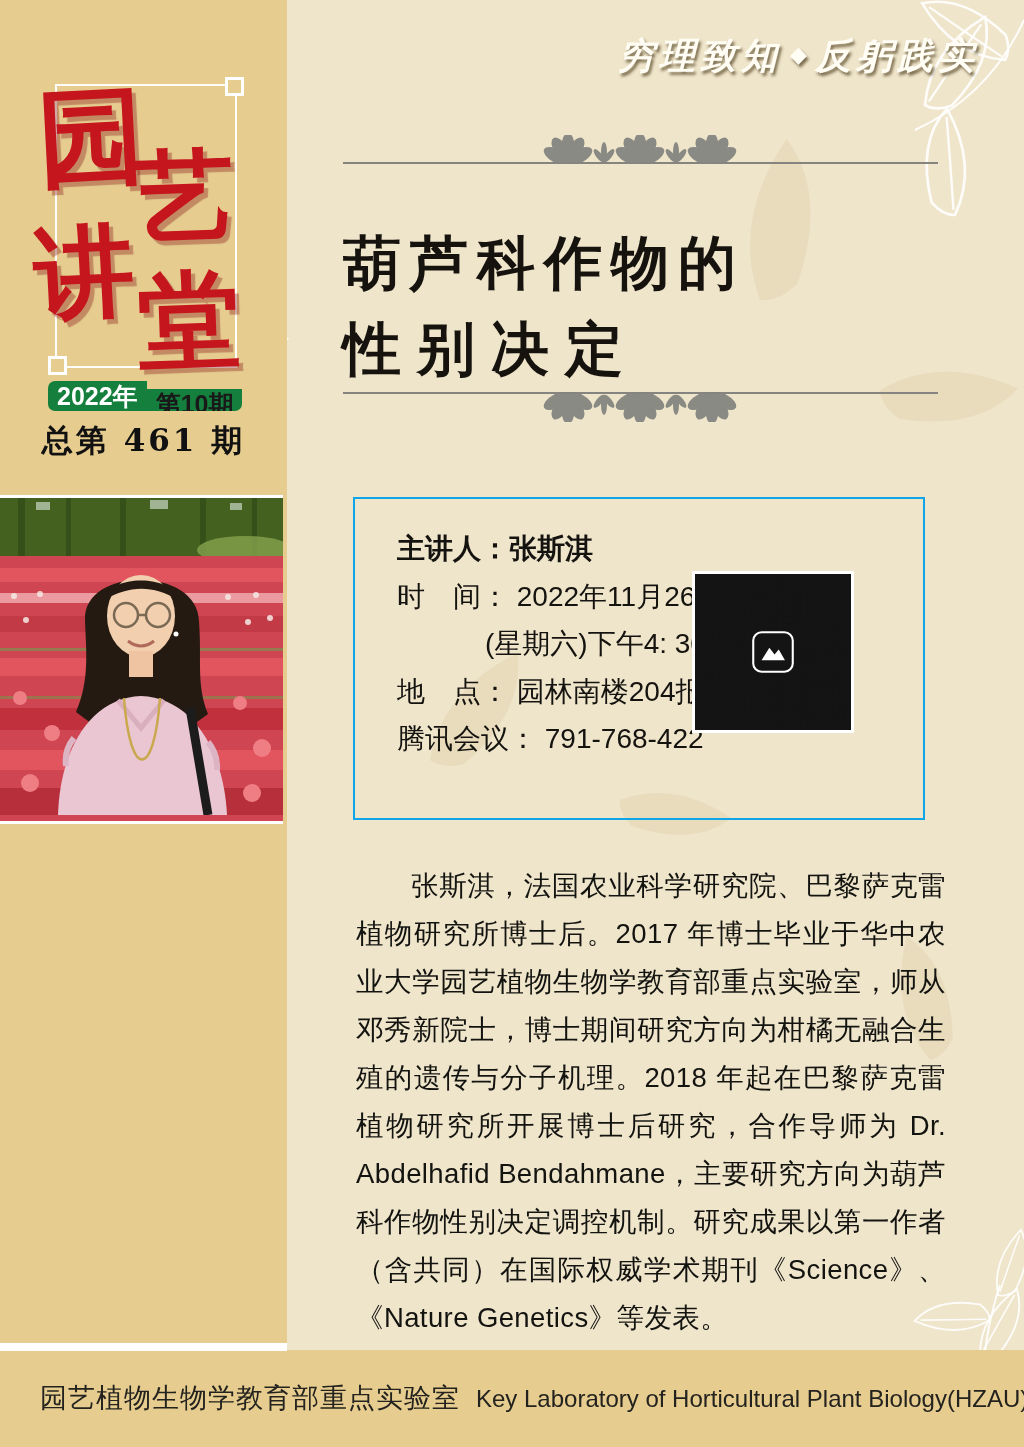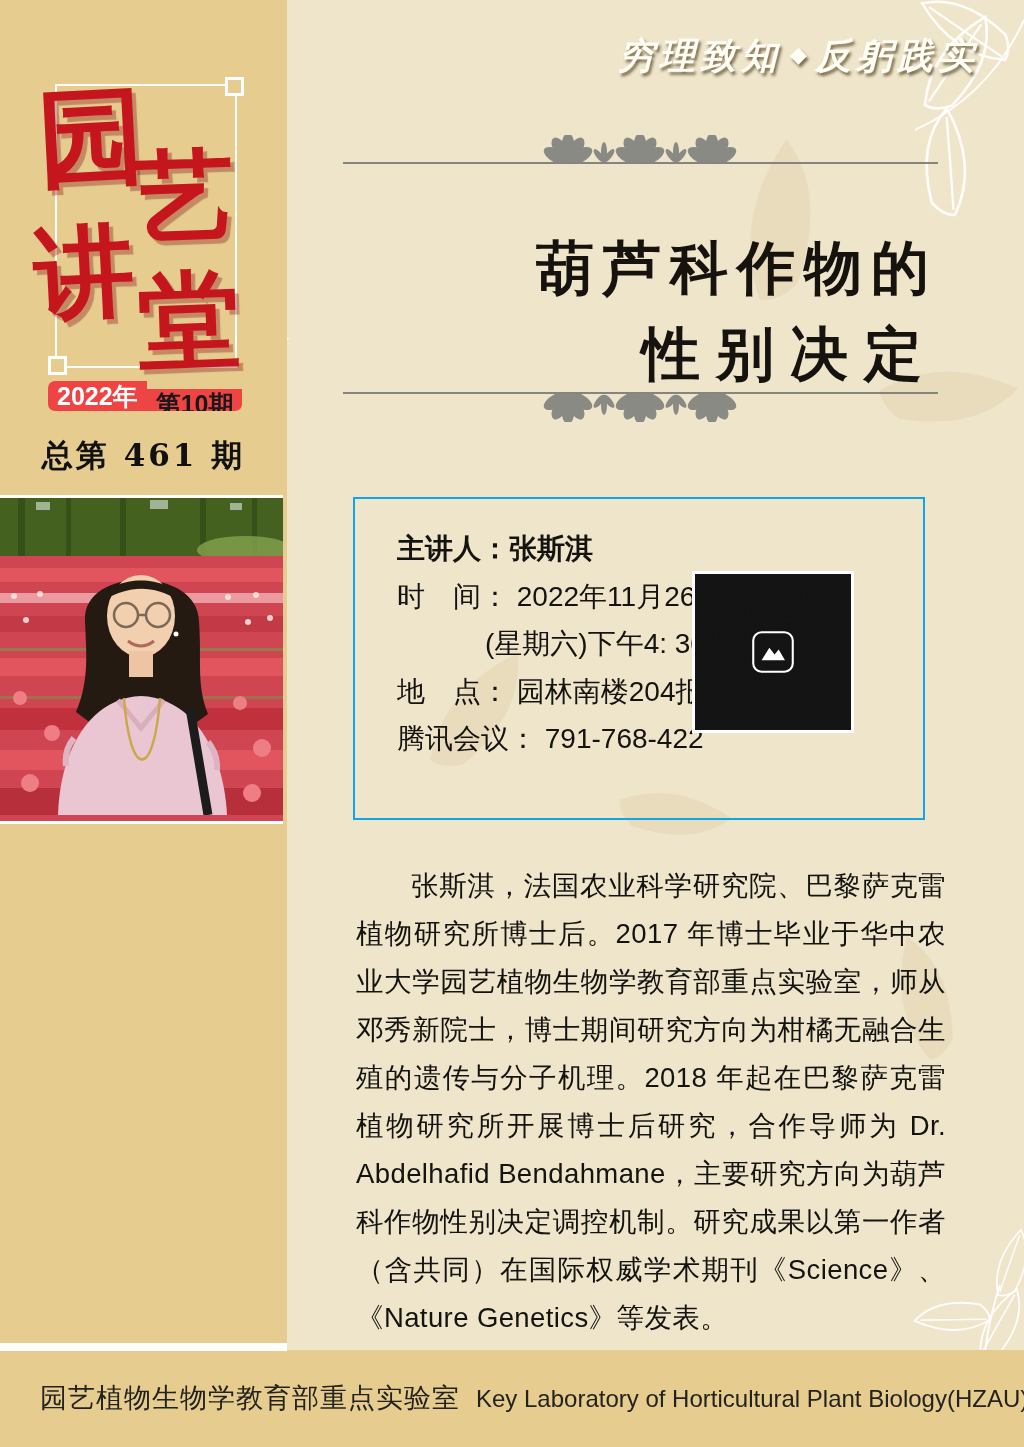--- a/index.html
+++ b/index.html
@@ -19,43 +19,43 @@
   .frame-sq{position:absolute;width:13px;height:13px;border:3px solid #fff;background:#e6cd8f;}
   .sq-tr{right:-9px;top:-9px;}
   .sq-bl{left:-9px;bottom:-9px;}
   .masthead-char{position:absolute;font-family:"DejaVu Serif","Liberation Serif",serif;font-weight:bold;
     color:#c5161d;text-shadow:4px 5px 1px rgba(125,12,16,.35);line-height:1;z-index:3;}
   .char-0{left:38px;top:84px;font-size:106px;transform:rotate(-3deg);}
   .char-1{left:134px;top:146px;font-size:100px;transform:rotate(-2deg);}
   .char-2{left:34px;top:222px;font-size:100px;transform:rotate(-3deg);}
   .char-3{left:138px;top:268px;font-size:102px;transform:rotate(-2deg);}
   .issue-row{position:absolute;left:48px;top:381px;height:30px;display:flex;border-radius:7px;overflow:hidden;}
-  .issue-cell{background:#ef4444;font-size:25px;font-weight:bold;line-height:30px;padding:0 9px;white-space:nowrap;}
+  .issue-cell{background:#15803d;font-size:25px;font-weight:bold;line-height:30px;padding:0 9px;white-space:nowrap;}
   .issue-year{color:#ffffff;}
   .issue-no{color:#191919;margin-top:8px;}
-  .total-issue{position:absolute;left:0;top:435px;width:287px;text-align:center;
+  .total-issue{position:absolute;left:0;top:420px;width:287px;text-align:center;
     font-family:"DejaVu Serif","Liberation Serif",serif;font-size:31px;font-weight:bold;color:#111;letter-spacing:3px;}
   .photo{position:absolute;left:0;top:495px;width:283px;height:323px;border-top:3px solid #fff;border-bottom:3px solid #fff;background:#cf4652;}
   .photo svg{display:block;}
 
   
   .motto{position:absolute;left:618px;top:32px;z-index:2;font-family:"DejaVu Serif","Liberation Serif",serif;
     font-style:italic;font-weight:bold;font-size:36px;color:#fffdf4;letter-spacing:5px;white-space:nowrap;
     text-shadow:2px 3px 3px rgba(118,103,72,.95);}
   .motto .sep{font-size:22px;vertical-align:6px;font-style:normal;letter-spacing:0;margin:0 8px;}
 
   
   .rule{position:absolute;left:343px;width:595px;height:2px;background:#85847e;z-index:1;}
   .rule-top{top:162px;}
   .rule-bottom{top:392px;}
   .ornament{position:absolute;left:530px;width:220px;height:28px;z-index:1;fill:#8a8a84;}
   .orn-top{top:135px;}
   .orn-bottom{top:394px;transform:scaleY(-1);}
-  .lecture-title{position:absolute;left:343px;width:595px;text-align:right;z-index:2;
-    font-family:Liberation Sans, sans-serif;font-weight:bold;color:#16130f;line-height:1;}
+  .lecture-title{position:absolute;left:343px;width:595px;text-align:left;z-index:2;
+    font-family:Liberation Mono, monospace;font-weight:bold;color:#16130f;line-height:1;}
   .title-1{top:200px;font-size:58px;letter-spacing:9px;}
   .title-2{top:286px;font-size:58px;letter-spacing:16px;}
 
   
   .info-box{position:absolute;left:353px;top:497px;width:572px;height:323px;border:2px solid #0ea5e9;z-index:2;box-sizing:border-box;}
   .info-rows{position:absolute;left:42px;top:26px;font-size:28px;color:#15130f;line-height:47.5px;white-space:nowrap;}
   .info-speaker{font-weight:bold;}
   .info-indent{padding-left:88px;}
   .qr-wrap{position:absolute;left:337px;top:72px;width:162px;height:162px;background:#ffffff;padding:3px;box-sizing:border-box;}
   #qr-svg{display:block;}

